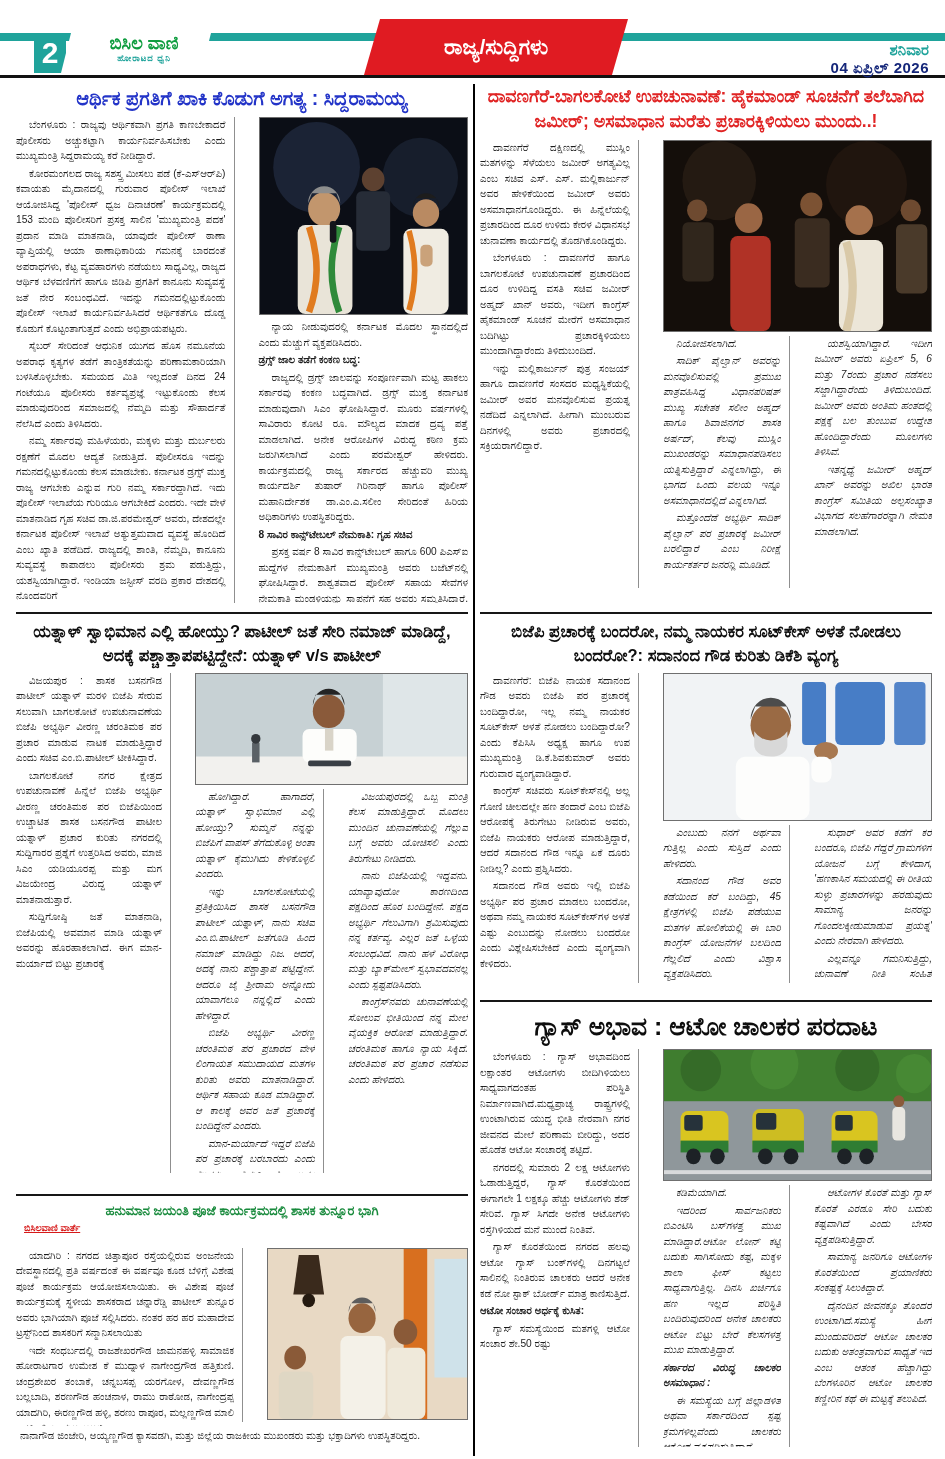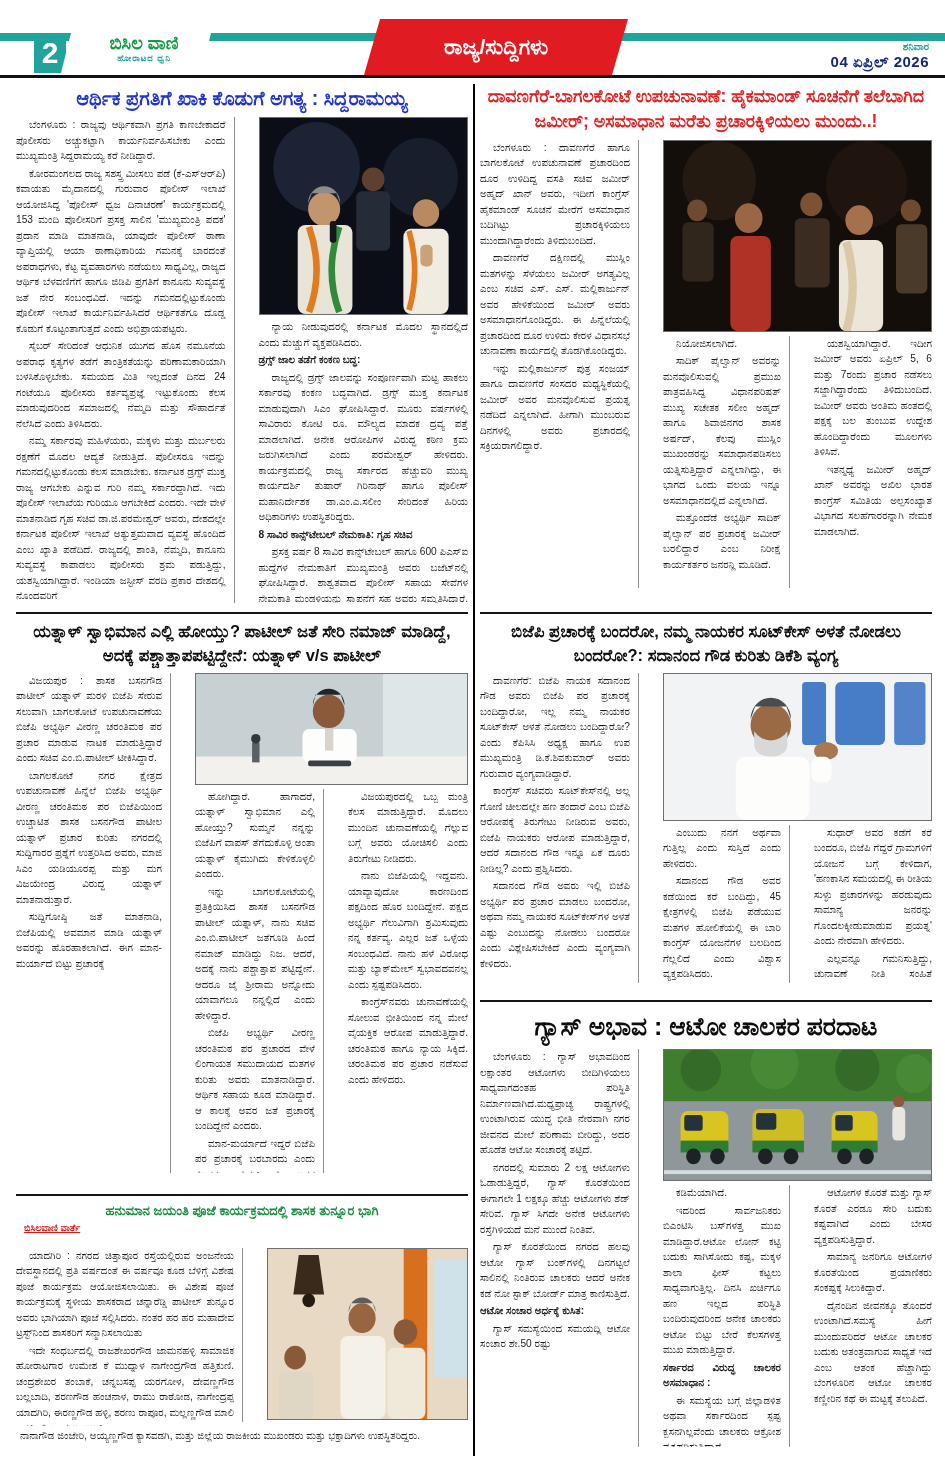--- a/index.html
+++ b/index.html
@@ -13,21 +13,21 @@
            font-size:30px;font-weight:bold;text-align:center;line-height:40px;}
   .logo-box{position:absolute;left:66px;top:-10px;width:140px;height:44px;background:#fff;
             transform:skewX(-14deg);}
   .logo{position:absolute;left:74px;top:-8px;width:140px;text-align:center;}
   .logo-name{color:var(--brand_green);font-weight:bold;font-size:18px;line-height:20px;text-align:center;}
   .logo-tag{color:var(--teal);font-weight:bold;font-size:8.5px;letter-spacing:1px;}
   .banner{position:absolute;left:372px;top:-22px;width:248px;height:56px;background:var(--banner_red);
           transform:skewX(-16deg);display:flex;align-items:center;justify-content:center;}
   .banner span{transform:skewX(16deg);color:#fff;font-weight:bold;font-size:21px;}
   .mast-right{position:absolute;right:16px;top:0;text-align:right;}
-  .day{color:var(--teal);font-size:10px;font-weight:bold;}
+  .day{color:var(--teal);font-size:15px;font-weight:bold;}
   .date{color:var(--date_navy);font-size:15px;font-weight:bold;letter-spacing:.5px;text-align:right;}
   
   main{display:flex;padding:4px 8px 0 16px;}
   .half{width:452px;flex:none;}
   .vrule{width:2px;background:#000;margin:2px 5px 0 5px;flex:none;height:1372px;}
   hr.sep{border:none;border-top:2px solid #161616;margin:2px 0 4px;}
   
   .article{overflow:hidden;position:relative;}
   .hl{text-align:center;font-weight:bold;margin:2px 4px 5px;line-height:1.45;}
   .hl.blue{color:var(--headline_blue);font-size:19.5px;}
@@ -45,21 +45,21 @@
   .photo svg{width:100%;height:100%;}
   
   .art-a{height:528px;}
   .art-a .col{flex:1;height:486px;}
   .ph-a{height:198px;}
   
   .art-b{height:574px;}
   .art-b .col1{width:146px;flex:none;height:500px;}
   .art-b .colr{flex:1;}
   .ph-b{height:112px;}
-  .subcols{display:flex;align-items:flex-start;}
+  .subcols{display:flex;align-items:flex-start;font-style:italic;}
   .art-b .subcols .col{flex:1;height:384px;}
   
   .art-c{height:262px;}
   .art-c .col1{width:218px;flex:none;height:178px;}
   .art-c .colr{flex:1;}
   .ph-c{height:172px;margin-bottom:2px;}
   .c-bottom{font-size:10.2px;line-height:1.5;text-align:justify;margin:2px 4px 0 4px;}
   
   .art-d{height:528px;}
   .art-d .col1{width:150px;flex:none;height:452px;}
@@ -225,22 +225,22 @@
     </section>
 
     <div class="vrule"></div>
 
     <section class="half right">
 
       <article class="article art-d">
         <h2 class="hl redh">ದಾವಣಗೆರೆ-ಬಾಗಲಕೋಟೆ ಉಪಚುನಾವಣೆ: ಹೈಕಮಾಂಡ್ ಸೂಚನೆಗೆ ತಲೆಬಾಗಿದ ಜಮೀರ್; ಅಸಮಾಧಾನ ಮರೆತು ಪ್ರಚಾರಕ್ಕಿಳಿಯಲು ಮುಂದು..!</h2>
         <div class="cols">
           <div class="col col1">
+              <p class="para">ದಾವಣಗೆರೆ ದಕ್ಷಿಣದಲ್ಲಿ ಮುಸ್ಲಿಂ ಮತಗಳನ್ನು ಸೆಳೆಯಲು ಜಮೀರ್ ಅಗತ್ಯವಿಲ್ಲ ಎಂಬ ಸಚಿವ ಎಸ್. ಎಸ್. ಮಲ್ಲಿಕಾರ್ಜುನ್ ಅವರ ಹೇಳಿಕೆಯಿಂದ ಜಮೀರ್ ಅವರು ಅಸಮಾಧಾನಗೊಂಡಿದ್ದರು. ಈ ಹಿನ್ನೆಲೆಯಲ್ಲಿ ಪ್ರಚಾರದಿಂದ ದೂರ ಉಳಿದು ಕೇರಳ ವಿಧಾನಸಭೆ ಚುನಾವಣಾ ಕಾರ್ಯದಲ್ಲಿ ತೊಡಗಿಕೊಂಡಿದ್ದರು.</p>
               <p class="para">ಬೆಂಗಳೂರು : ದಾವಣಗೆರೆ ಹಾಗೂ ಬಾಗಲಕೋಟೆ ಉಪಚುನಾವಣೆ ಪ್ರಚಾರದಿಂದ ದೂರ ಉಳಿದಿದ್ದ ವಸತಿ ಸಚಿವ ಜಮೀರ್ ಅಹ್ಮದ್ ಖಾನ್ ಅವರು, ಇದೀಗ ಕಾಂಗ್ರೆಸ್ ಹೈಕಮಾಂಡ್ ಸೂಚನೆ ಮೇರೆಗೆ ಅಸಮಾಧಾನ ಬದಿಗಿಟ್ಟು ಪ್ರಚಾರಕ್ಕಿಳಿಯಲು ಮುಂದಾಗಿದ್ದಾರೆಂದು ತಿಳಿದುಬಂದಿದೆ.</p>
-              <p class="para">ದಾವಣಗೆರೆ ದಕ್ಷಿಣದಲ್ಲಿ ಮುಸ್ಲಿಂ ಮತಗಳನ್ನು ಸೆಳೆಯಲು ಜಮೀರ್ ಅಗತ್ಯವಿಲ್ಲ ಎಂಬ ಸಚಿವ ಎಸ್. ಎಸ್. ಮಲ್ಲಿಕಾರ್ಜುನ್ ಅವರ ಹೇಳಿಕೆಯಿಂದ ಜಮೀರ್ ಅವರು ಅಸಮಾಧಾನಗೊಂಡಿದ್ದರು. ಈ ಹಿನ್ನೆಲೆಯಲ್ಲಿ ಪ್ರಚಾರದಿಂದ ದೂರ ಉಳಿದು ಕೇರಳ ವಿಧಾನಸಭೆ ಚುನಾವಣಾ ಕಾರ್ಯದಲ್ಲಿ ತೊಡಗಿಕೊಂಡಿದ್ದರು.</p>
               <p class="para">ಇನ್ನು ಮಲ್ಲಿಕಾರ್ಜುನ್ ಪುತ್ರ ಸಂಜಯ್ ಹಾಗೂ ದಾವಣಗೆರೆ ಸಂಸದರ ಮಧ್ಯಸ್ಥಿಕೆಯಲ್ಲಿ ಜಮೀರ್ ಅವರ ಮನವೊಲಿಸುವ ಪ್ರಯತ್ನ ನಡೆದಿದೆ ಎನ್ನಲಾಗಿದೆ. ಹೀಗಾಗಿ ಮುಂಬರುವ ದಿನಗಳಲ್ಲಿ ಅವರು ಪ್ರಚಾರದಲ್ಲಿ ಸಕ್ರಿಯರಾಗಲಿದ್ದಾರೆ.</p>
             </div>
           <div class="col colr">
             <div class="photo ph-d">
               <svg viewBox="0 0 290 192" preserveAspectRatio="none">
                 <rect width="290" height="192" fill="#140e0a"></rect>
                 <circle cx="60" cy="40" r="40" fill="#241a12"></circle>
                   <circle cx="220" cy="44" r="44" fill="#20150e"></circle>
                 <circle cx="36" cy="70" r="11" fill="#6e4a30"></circle>
                   <rect x="20" y="82" width="34" height="60" rx="6" fill="#30261c"></rect>
@@ -313,21 +313,21 @@
       <hr class="sep">
 
       <article class="article art-f">
         <h2 class="hl bigh">ಗ್ಯಾಸ್ ಅಭಾವ : ಆಟೋ ಚಾಲಕರ ಪರದಾಟ</h2>
         <div class="cols">
           <div class="col col1">
               <p class="para">ಬೆಂಗಳೂರು : ಗ್ಯಾಸ್ ಅಭಾವದಿಂದ ಲಕ್ಷಾಂತರ ಆಟೋಗಳು ಬೀದಿಗಿಳಿಯಲು ಸಾಧ್ಯವಾಗದಂತಹ ಪರಿಸ್ಥಿತಿ ನಿರ್ಮಾಣವಾಗಿದೆ.ಮಧ್ಯಪ್ರಾಚ್ಯ ರಾಷ್ಟ್ರಗಳಲ್ಲಿ ಉಂಟಾಗಿರುವ ಯುದ್ಧ ಭೀತಿ ನೇರವಾಗಿ ನಗರ ಜೀವನದ ಮೇಲೆ ಪರಿಣಾಮ ಬೀರಿದ್ದು, ಅದರ ಹೊಡೆತ ಆಟೋ ಸಂಚಾರಕ್ಕೆ ತಟ್ಟಿದೆ.</p>
               <p class="para">ನಗರದಲ್ಲಿ ಸುಮಾರು 2 ಲಕ್ಷ ಆಟೋಗಳು ಓಡಾಡುತ್ತಿದ್ದರೆ, ಗ್ಯಾಸ್ ಕೊರತೆಯಿಂದ ಈಗಾಗಲೇ 1 ಲಕ್ಷಕ್ಕೂ ಹೆಚ್ಚು ಆಟೋಗಳು ಶೆಡ್ ಸೇರಿವೆ. ಗ್ಯಾಸ್ ಸಿಗದೇ ಅನೇಕ ಆಟೋಗಳು ರಸ್ತೆಗಿಳಿಯದೆ ಮನೆ ಮುಂದೆ ನಿಂತಿವೆ.</p>
               <p class="para">ಗ್ಯಾಸ್ ಕೊರತೆಯಿಂದ ನಗರದ ಹಲವು ಆಟೋ ಗ್ಯಾಸ್ ಬಂಕ್‌ಗಳಲ್ಲಿ ದಿನಗಟ್ಟಲೆ ಸಾಲಿನಲ್ಲಿ ನಿಂತಿರುವ ಚಾಲಕರು ಆದರೆ ಅನೇಕ ಕಡೆ ನೋ ಸ್ಟಾಕ್ ಬೋರ್ಡ್ ಮಾತ್ರ ಕಾಣಿಸುತ್ತಿದೆ.</p>
               <p class="para lead">ಆಟೋ ಸಂಚಾರ ಅರ್ಧಕ್ಕೆ ಕುಸಿತ:</p>
-              <p class="para">ಗ್ಯಾಸ್ ಸಮಸ್ಯೆಯಿಂದ ಸಮಯದ್ಲಿ ಆಟೋ ಸಂಚಾರ ಶೇ.50 ರಷ್ಟು</p>
+              <p class="para">ಗ್ಯಾಸ್ ಸಮಸ್ಯೆಯಿಂದ ಮತಗಳ್ಲಿ ಆಟೋ ಸಂಚಾರ ಶೇ.50 ರಷ್ಟು</p>
             </div>
           <div class="col colr">
             <div class="photo ph-f">
               <svg viewBox="0 0 290 132" preserveAspectRatio="none">
                 <rect width="290" height="132" fill="#8f979b"></rect>
                 <rect x="0" y="0" width="290" height="52" fill="#3f7d2f"></rect>
                 <circle cx="40" cy="20" r="22" fill="#356b28"></circle>
                   <circle cx="120" cy="14" r="26" fill="#478934"></circle>
                 <circle cx="210" cy="18" r="24" fill="#356b28"></circle>
                   <circle cx="272" cy="24" r="20" fill="#478934"></circle>
@@ -355,21 +355,21 @@
                 <rect x="248" y="58" width="14" height="34" rx="5" fill="#e8e6e0"></rect>
                   <circle cx="255" cy="52" r="6" fill="#8a5a3a"></circle>
                 <rect x="0" y="122" width="290" height="4" fill="#d8dadc"></rect>
               </svg>
             </div>
             <div class="subcols">
               <div class="col">
                   <p class="para">ಕಡಿಮೆಯಾಗಿದೆ.</p>
                   <p class="para">ಇದರಿಂದ ಸಾರ್ವಜನಿಕರು ಬಿಎಂಟಿಸಿ ಬಸ್‌ಗಳತ್ತ ಮುಖ ಮಾಡಿದ್ದಾರೆ.ಆಟೋ ಲೋನ್ ಕಟ್ಟಿ ಬದುಕು ಸಾಗಿಸೋದು ಕಷ್ಟ, ಮಕ್ಕಳ ಶಾಲಾ ಫೀಸ್ ಕಟ್ಟಲು ಸಾಧ್ಯವಾಗುತ್ತಿಲ್ಲ. ದಿನಸಿ ಖರ್ಚಿಗೂ ಹಣ ಇಲ್ಲದ ಪರಿಸ್ಥಿತಿ ಬಂದಿರುವುದರಿಂದ ಅನೇಕ ಚಾಲಕರು ಆಟೋ ಬಿಟ್ಟು ಬೇರೆ ಕೆಲಸಗಳತ್ತ ಮುಖ ಮಾಡುತ್ತಿದ್ದಾರೆ.</p>
                   <p class="para lead">ಸರ್ಕಾರದ ವಿರುದ್ಧ ಚಾಲಕರ ಅಸಮಾಧಾನ :</p>
-                  <p class="para">ಈ ಸಮಸ್ಯೆಯ ಬಗ್ಗೆ ಜಿಲ್ಲಾಡಳಿತ ಅಥವಾ ಸರ್ಕಾರದಿಂದ ಸ್ಪಷ್ಟ ಕ್ಬಸನಗಿಲ್ಲವೆಂದು ಚಾಲಕರು ಆಕ್ರೋಶ ವ್ಯಕ್ತಪಡಿಸುತ್ತಿದ್ದಾರೆ.</p>
+                  <p class="para">ಈ ಸಮಸ್ಯೆಯ ಬಗ್ಗೆ ಜಿಲ್ಲಾಡಳಿತ ಅಥವಾ ಸರ್ಕಾರದಿಂದ ಸ್ಪಷ್ಟ ಕ್ರಮಗಳಿಲ್ಲವೆಂದು ಚಾಲಕರು ಆಕ್ರೋಶ ವ್ಯಕ್ತಪಡಿಸುತ್ತಿದ್ದಾರೆ.</p>
                 </div>
               <div class="col">
                   <p class="para">ಆಟೋಗಳ ಕೊರತೆ ಮತ್ತು ಗ್ಯಾಸ್ ಕೊರತೆ ಎರಡೂ ಸೇರಿ ಬದುಕು ಕಷ್ಟವಾಗಿದೆ ಎಂದು ಬೇಸರ ವ್ಯಕ್ತಪಡಿಸುತ್ತಿದ್ದಾರೆ.</p>
                   <p class="para">ಸಾಮಾನ್ಯ ಜನರಿಗೂ ಆಟೋಗಳ ಕೊರತೆಯಿಂದ ಪ್ರಯಾಣಿಕರು ಸಂಕಷ್ಟಕ್ಕೆ ಸಿಲುಕಿದ್ದಾರೆ.</p>
                   <p class="para">ದೈನಂದಿನ ಜೀವನಕ್ಕೂ ತೊಂದರೆ ಉಂಟಾಗಿದೆ.ಸಮಸ್ಯೆ ಹೀಗೆ ಮುಂದುವರಿದರೆ ಆಟೋ ಚಾಲಕರ ಬದುಕು ಅತಂತ್ರವಾಗುವ ಸಾಧ್ಯತೆ ಇದೆ ಎಂಬ ಆತಂಕ ಹೆಚ್ಚಾಗಿದ್ದು ಬೆಂಗಳೂರಿನ ಆಟೋ ಚಾಲಕರ ಕಣ್ಣೀರಿನ ಕಥೆ ಈ ಮಟ್ಟಕ್ಕೆ ತಲುಪಿದೆ.</p>
                 </div>
             </div>
           </div>
         </div>
       </article>

